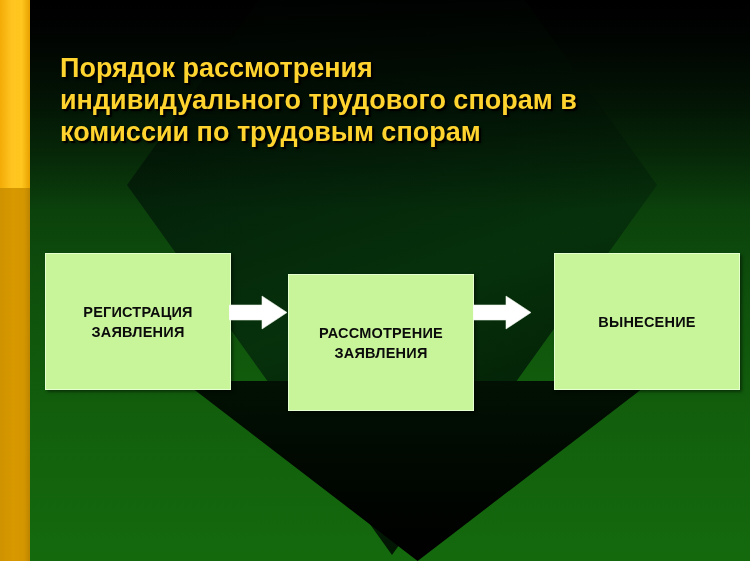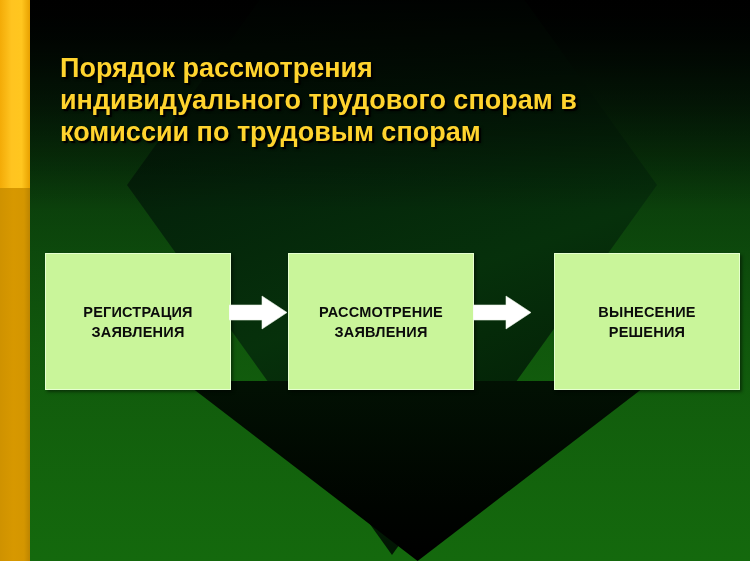--- a/index.html
+++ b/index.html
@@ -133,21 +133,21 @@
     height: 137px;
     background: #c9f59a;
     border: 1px solid #e6ffd0;
     box-sizing: border-box;
     box-shadow: 2px 2px 3px rgba(0,0,0,0.45);
     display: flex;
     align-items: center;
     justify-content: center;
   }
   .node-1 { left: 45px; }
-  .node-2 { left: 288px; }
+  .node-2 { left: 288px; margin-top: 21px; }
   .node-3 { left: 534px; margin-left: 20px; }
   .node-label {
     color: #0b0b0b;
     font-size: 14.5px;
     font-weight: bold;
     line-height: 20px;
     text-align: center;
     letter-spacing: .2px;
   }
   .node-label .ln { display: block; white-space: nowrap; }
@@ -209,18 +209,17 @@
 
     <div class="arrow arrow-2">
       <svg viewBox="0 0 58 35" xmlns="http://www.w3.org/2000/svg">
         <polygon points="0,10 33,10 33,1 58,17.5 33,34 33,25 0,25" fill="#ffffff" stroke="#e9f4e4" stroke-width="0.6"></polygon>
       </svg>
     </div>
 
     <div class="node node-3">
       <div class="node-label">
         <span class="ln">ВЫНЕСЕНИЕ</span>
-        <span class="ln">РЕШЕНИЯ</span>
       </div>
     </div>
 
   </div>
 </div>
 
 </body></html>

